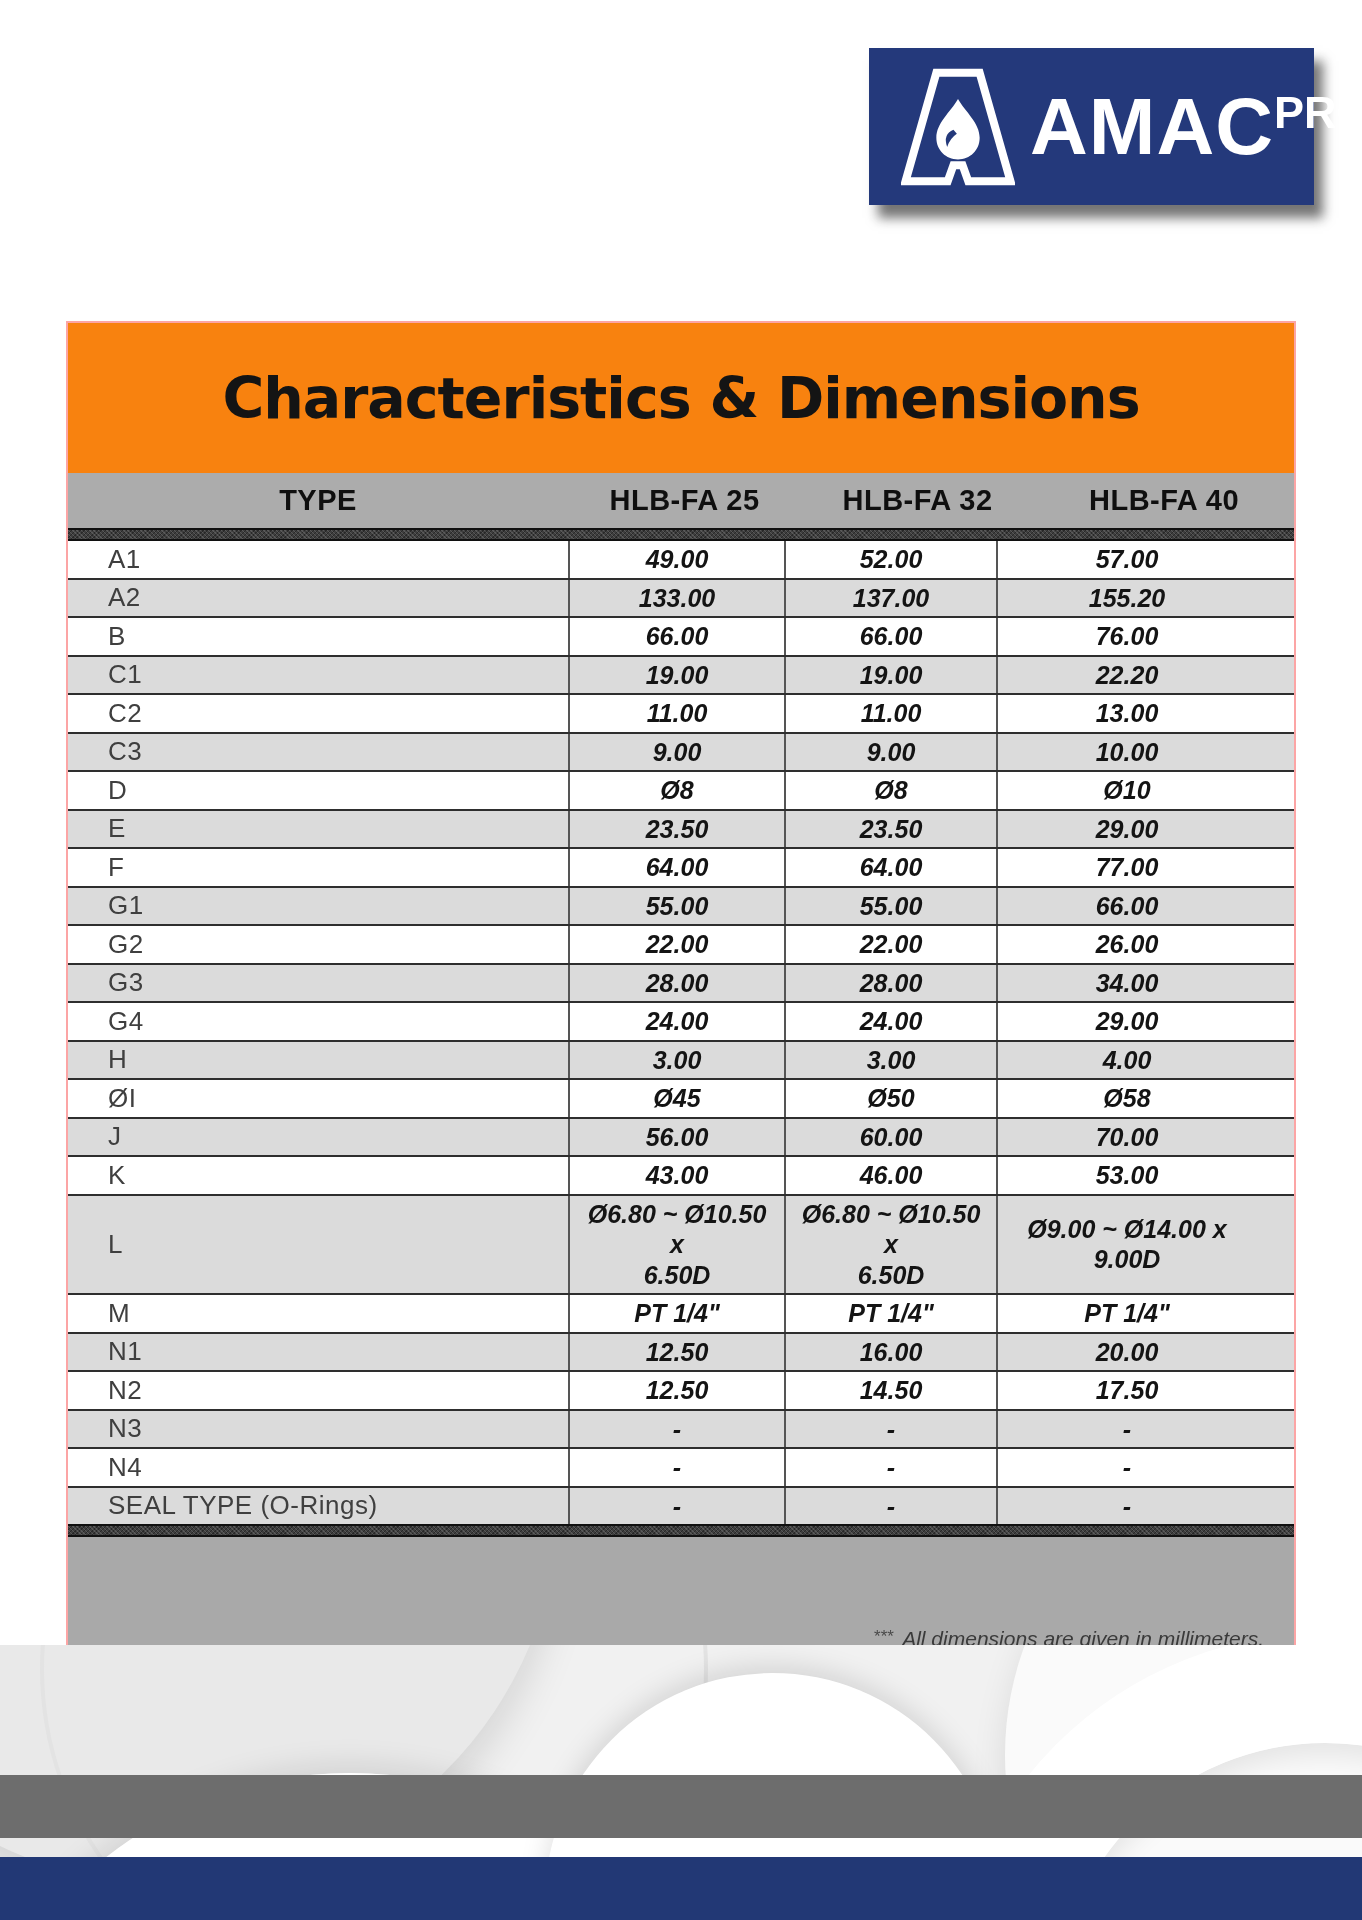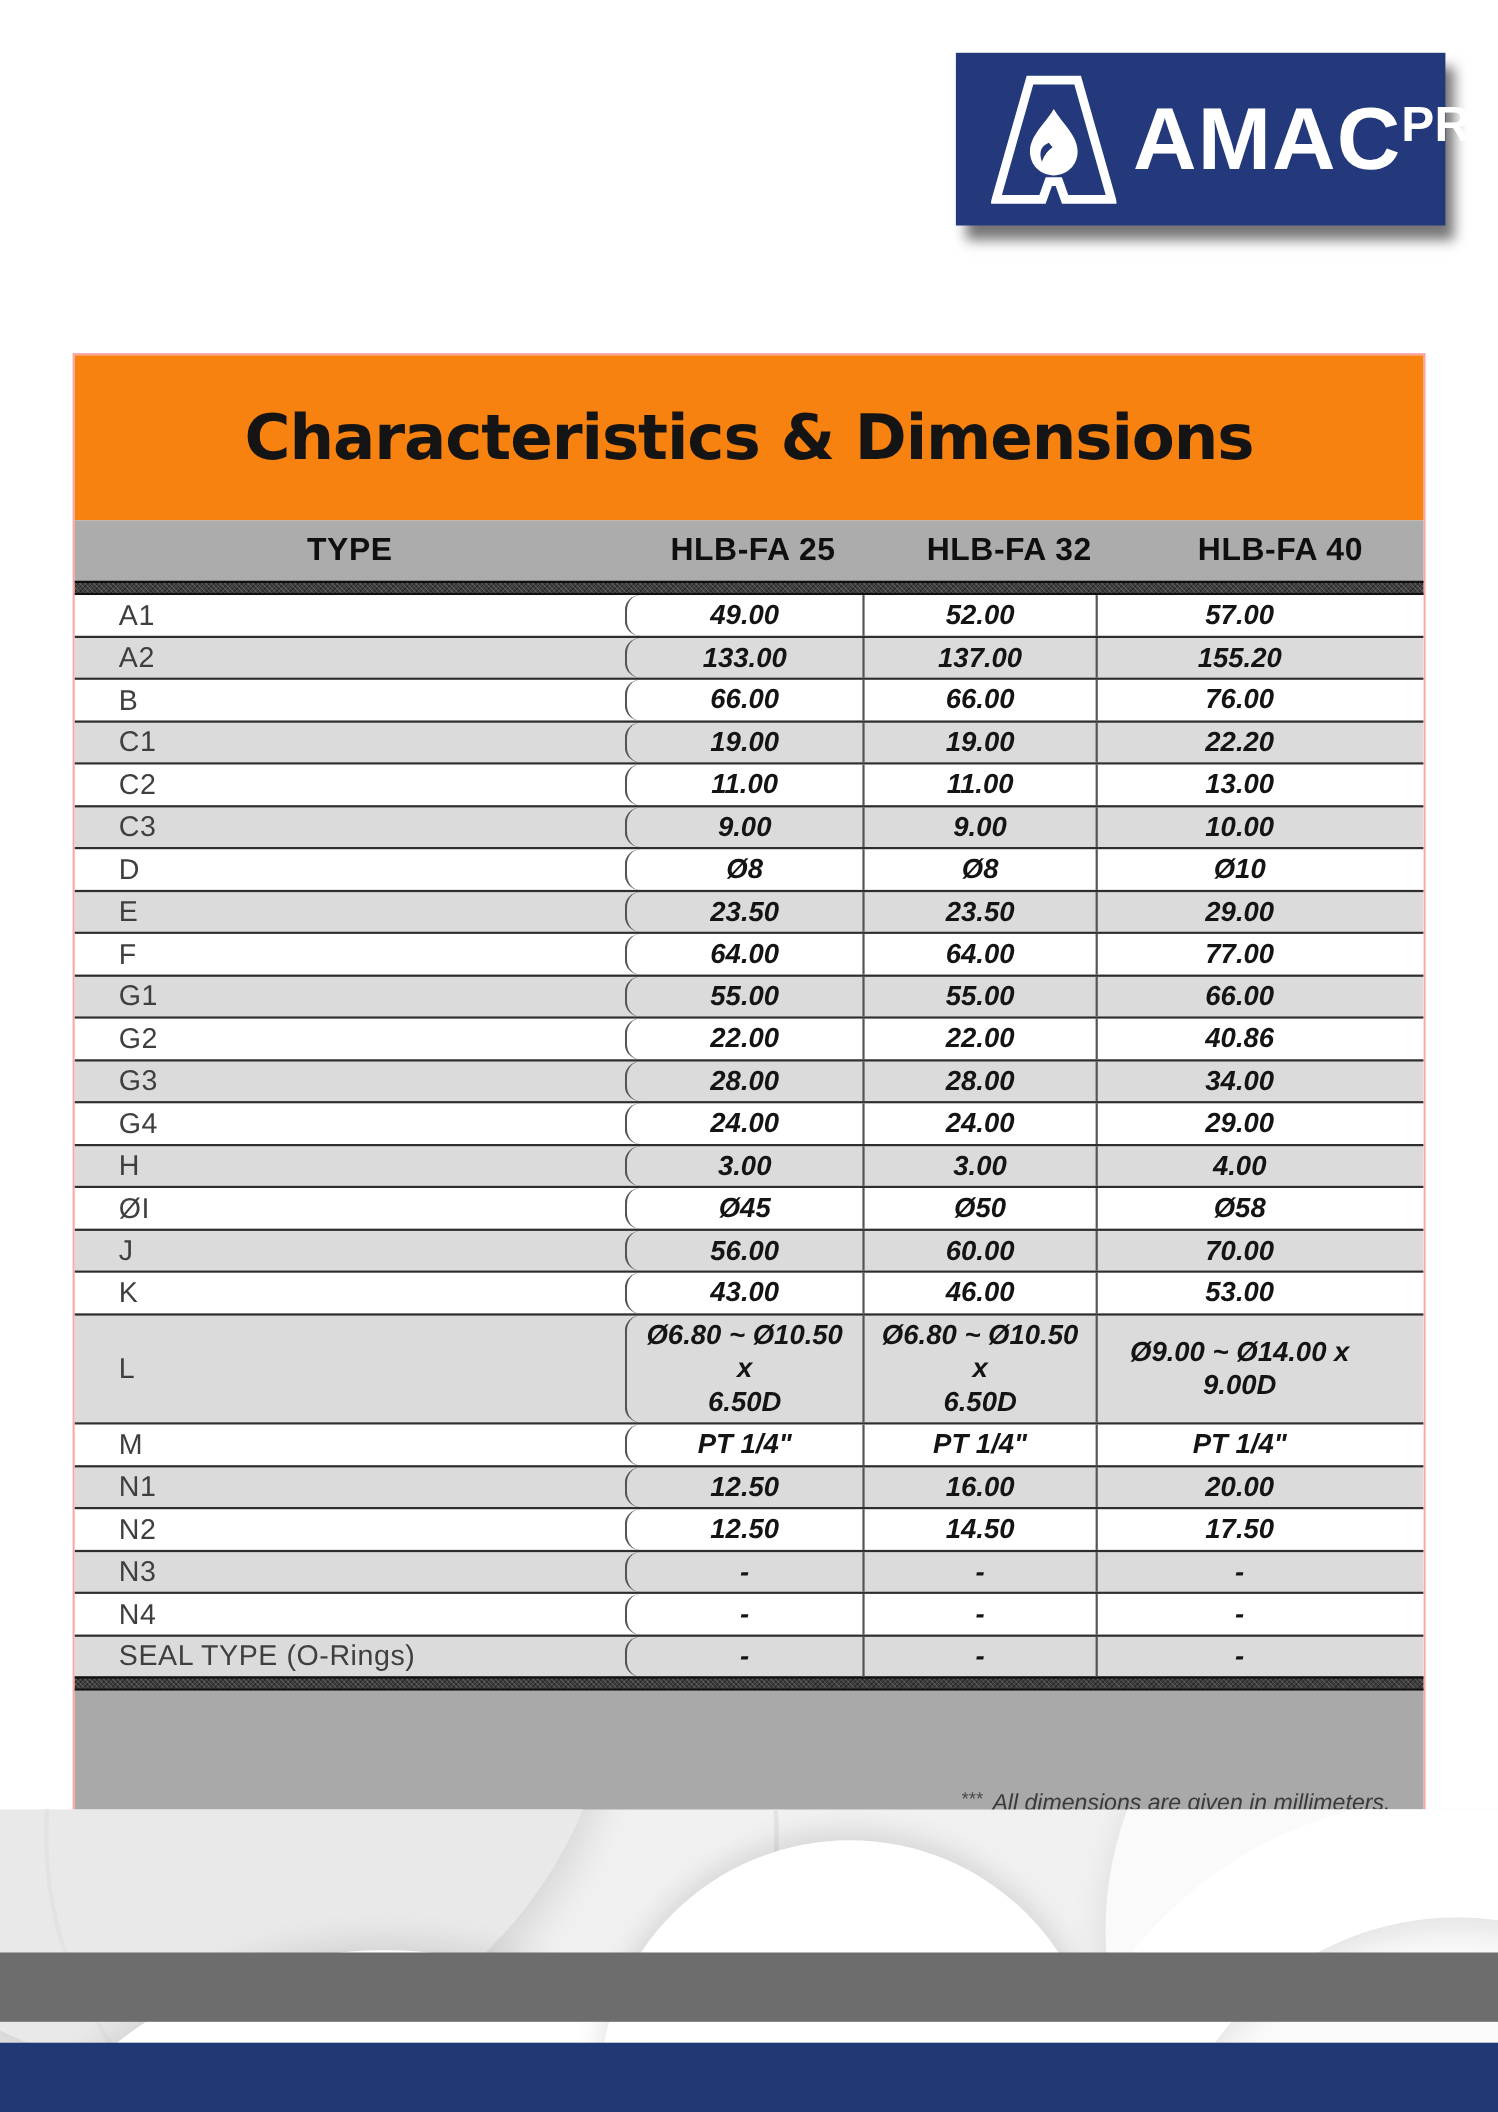--- a/index.html
+++ b/index.html
@@ -31,21 +31,21 @@
                           repeating-linear-gradient(-45deg,rgba(0,0,0,0.35) 0 1px,transparent 1px 3px);}
   .tbody{background:#fff;}
   .trow{display:flex;min-height:36.5px;box-sizing:border-box;align-items:stretch;}
   .trow + .trow{border-top:2px solid #2e2e2e;}
   .trow.even{background:#dbdbdb;}
   .cell{display:flex;align-items:center;box-sizing:border-box;}
   .cell.label{width:500px;padding-left:40px;font-size:26px;color:#3f3f3f;letter-spacing:0.5px;}
   .cell.value{justify-content:center;text-align:center;font-weight:bold;font-style:italic;
               font-size:25px;color:#141414;border-left:2px solid #555;padding:3px 8px;
               white-space:pre-line;line-height:1.22;}
-  .cell.v2{width:216px;border-radius:14px;}.cell.v3{width:212px;}.cell.v4{width:260px;}
+  .cell.v2{width:216px;}.cell.v3{width:212px;}.cell.v4{width:260px;}
   .tfoot{height:130px;background:#a9a9a9;position:relative;}
   .note{position:absolute;right:30px;bottom:16px;font-size:21px;color:#3a3a3a;font-style:italic;}
   .note .stars{font-style:italic;font-size:17px;position:relative;top:-4px;margin-right:9px;color:#4a4a4a;}
 
   
   .artwork{position:absolute;left:0;top:1645px;width:1362px;height:212px;overflow:hidden;background:#f1f1f1;}
   .shape{position:absolute;border-radius:50%;}
   .arcD{left:-220px;top:-540px;width:780px;height:780px;background:#e9e9e9;box-shadow:0 22px 40px rgba(0,0,0,0.12);}
   .ringF{left:40px;top:-310px;width:660px;height:660px;border:4px solid #e3e3e3;}
   .domeE{left:1005px;top:-205px;width:630px;height:630px;background:#fafafa;box-shadow:0 18px 35px rgba(0,0,0,0.10);}
@@ -157,21 +157,21 @@
     <div class="cell label">G1</div>
     <div class="cell value v2">55.00</div>
     <div class="cell value v3">55.00</div>
     <div class="cell value v4">66.00</div>
   </div>
 
   <div class="trow">
     <div class="cell label">G2</div>
     <div class="cell value v2">22.00</div>
     <div class="cell value v3">22.00</div>
-    <div class="cell value v4">40.86</div>
+    <div class="cell value v4">26.00</div>
   </div>
 
   <div class="trow even">
     <div class="cell label">G3</div>
     <div class="cell value v2">28.00</div>
     <div class="cell value v3">28.00</div>
     <div class="cell value v4">34.00</div>
   </div>
 
   <div class="trow">

